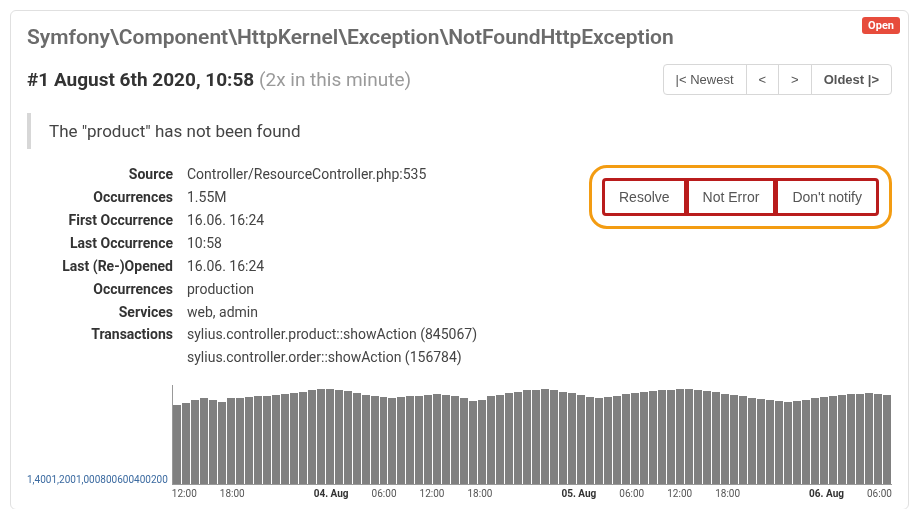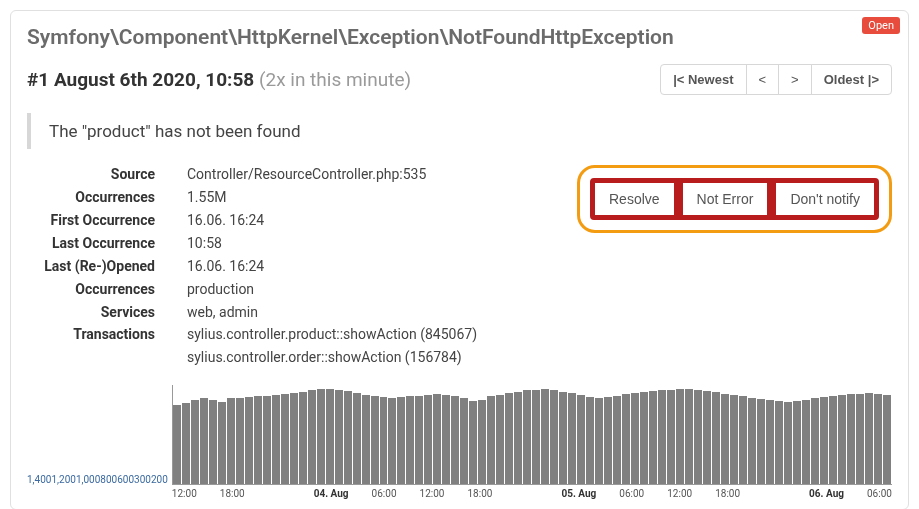--- a/index.html
+++ b/index.html
@@ -17,21 +17,21 @@
     padding: 14px 16px 10px 16px;
     position: relative;
   }
   .badge-open {
     position: absolute;
     top: 6px;
     right: 8px;
     background: #e74c3c;
     color: #fff;
     font-size: 11px;
-    font-weight: 400;
+    font-weight: 700;
     padding: 2px 6px;
     border-radius: 3px;
   }
   .title {
     font-size: 21px;
     font-weight: 600;
     color: #6b6b6b;
     margin: 0 0 14px 0;
     line-height: 1.2;
   }
@@ -52,21 +52,21 @@
   }
   .nav-btn {
     border: 1px solid #d7d7d7;
     background: #fff;
     color: #555;
     font-size: 13px;
     padding: 7px 12px;
     cursor: pointer;
     margin-left: -1px;
   }
-  .nav-btn:first-child { border-radius: 4px 0 0 4px; margin-left:0; font-weight:700;}
+  .nav-btn:first-child { border-radius: 4px 0 0 4px; margin-left:0; font-weight:400;}
   .nav-btn:last-child { border-radius: 0 4px 4px 0; font-weight:600;}
   .message-block {
     border-left: 4px solid #d7d7d7;
     padding: 8px 0 8px 18px;
     margin-bottom: 16px;
     font-size: 17px;
     color: #444;
   }
   .detail-row {
     display: flex;
@@ -80,34 +80,34 @@
   .detail-line {
     display: flex;
     margin-bottom: 4px;
     line-height: 1.35;
   }
   .detail-label {
     width: 160px;
     text-align: right;
     font-weight: 700;
     color: #333;
-    padding-right: 32px;
+    padding-right: 14px;
     flex-shrink: 0;
   }
   .detail-value {
     color: #444;
   }
   .action-group {
     display: flex;
     border: 3px solid #f39c12;
     border-radius: 18px;
     padding: 10px;
   }
   .action-btn {
-    border: 5px solid #b91c1c;
+    border: 3px solid #b91c1c;
     background: #fff;
     color: #555;
     font-size: 14px;
     padding: 8px 14px;
     cursor: pointer;
     margin-left: -1px;
   }
   .action-btn:first-child { border-radius: 4px 0 0 4px; margin-left:0;}
   .action-btn:last-child { border-radius: 0 4px 4px 0;}
   .chart-wrap {
@@ -221,21 +221,21 @@
     </div>
   </div>
 
   <div class="chart-wrap">
     <div class="y-axis" id="y-axis">
         <span>1,400</span>
         <span>1,200</span>
         <span>1,000</span>
         <span>800</span>
         <span>600</span>
-        <span>300</span>
+        <span>400</span>
         <span>200</span>
       </div>
     <div class="plot-col">
       <div class="plot" id="plot">
           <div class="bar" style="height: 80%;"></div>
           <div class="bar" style="height: 82%;"></div>
           <div class="bar" style="height: 85.3333%;"></div>
           <div class="bar" style="height: 86.6667%;"></div>
           <div class="bar" style="height: 85.3333%;"></div>
           <div class="bar" style="height: 83.3333%;"></div>

